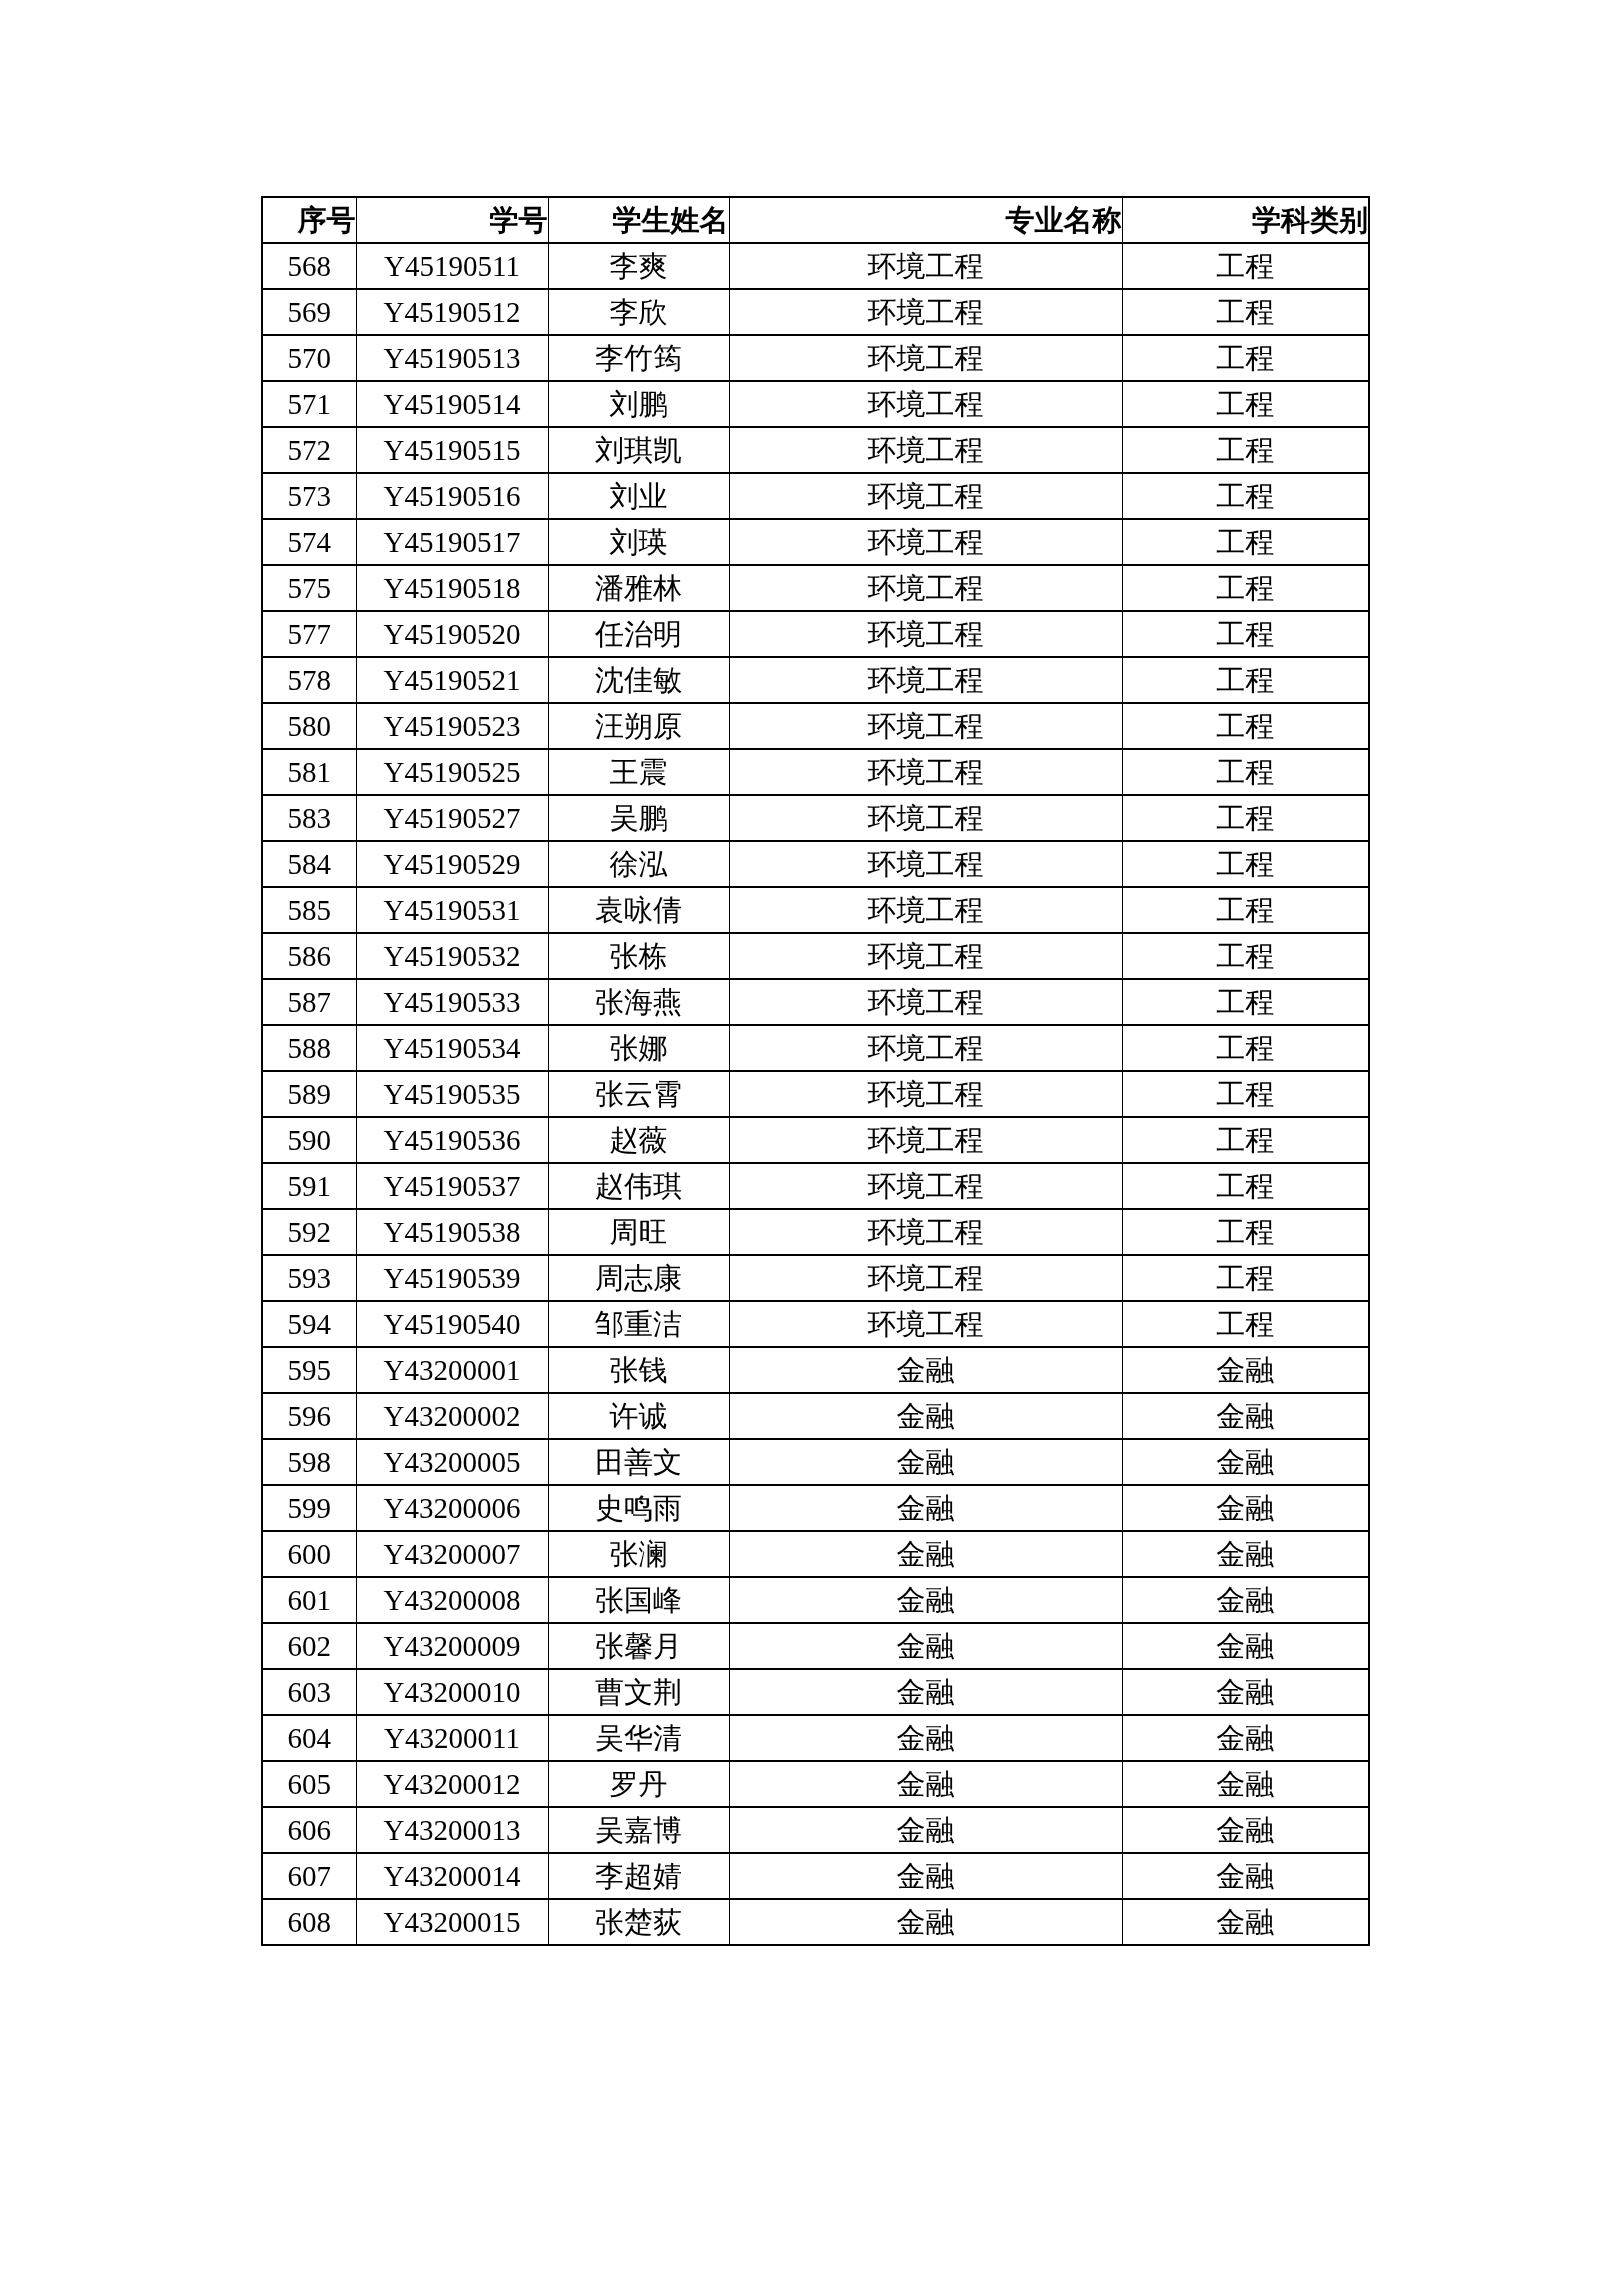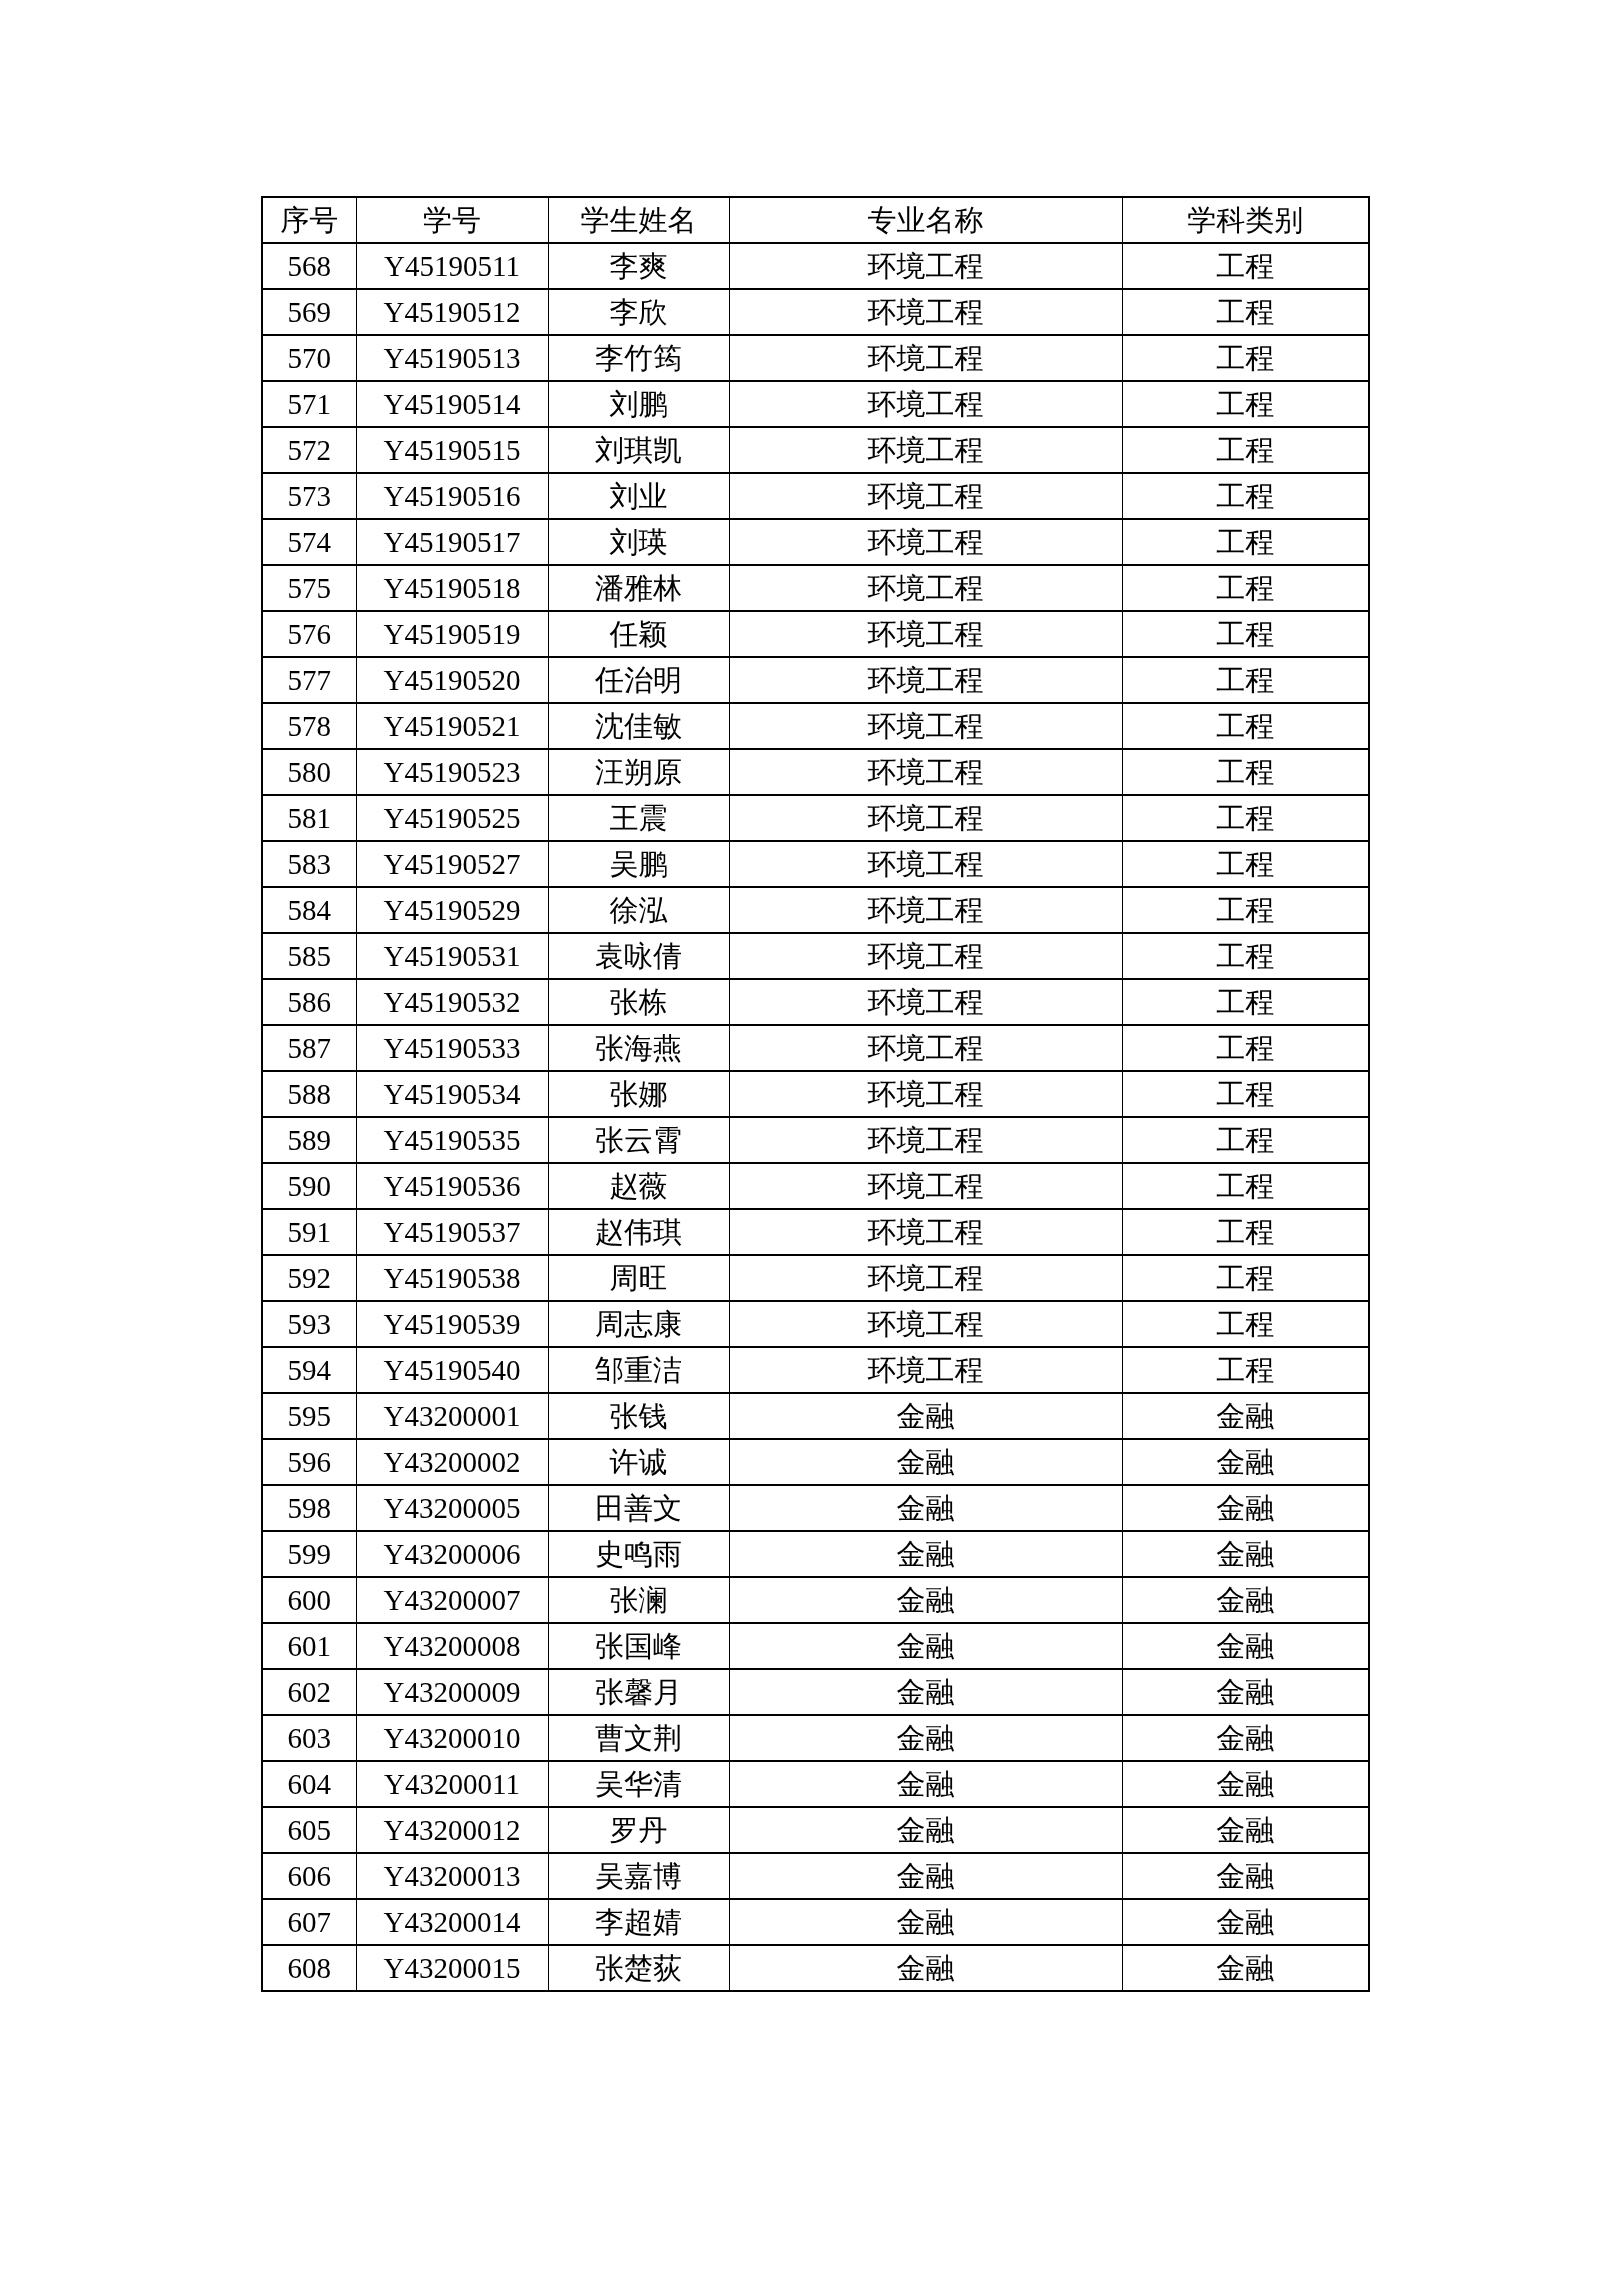--- a/index.html
+++ b/index.html
@@ -32,21 +32,22 @@
     height: 44px;
     padding: 0;
     text-align: center;
     vertical-align: middle;
     font-size: 29px;
     line-height: 1;
     overflow: hidden;
     white-space: nowrap;
   }
   table.roster th {
-    font-weight: normal;
+    font-weight: bold;
+    text-align: right;
   }
   table.roster {
     border: 2.6px solid #000;
   }
   col.c-index    { width: 94px; }
   col.c-id       { width: 192px; }
   col.c-name     { width: 181px; }
   col.c-major    { width: 393px; }
   col.c-category { width: 247px; }
 </style>
@@ -122,27 +123,20 @@
     <td>工程</td>
   </tr>
         <tr>
     <td>575</td>
     <td>Y45190518</td>
     <td>潘雅林</td>
     <td>环境工程</td>
     <td>工程</td>
   </tr>
         <tr>
-    <td>576</td>
-    <td>Y45190519</td>
-    <td>任颖</td>
-    <td>环境工程</td>
-    <td>工程</td>
-  </tr>
-        <tr>
     <td>577</td>
     <td>Y45190520</td>
     <td>任治明</td>
     <td>环境工程</td>
     <td>工程</td>
   </tr>
         <tr>
     <td>578</td>
     <td>Y45190521</td>
     <td>沈佳敏</td>

